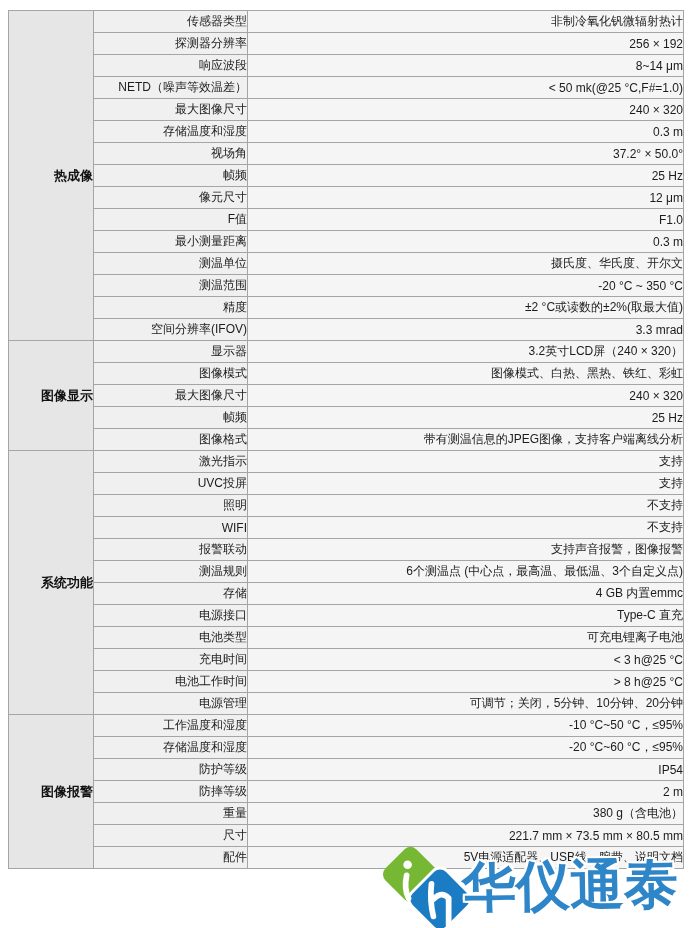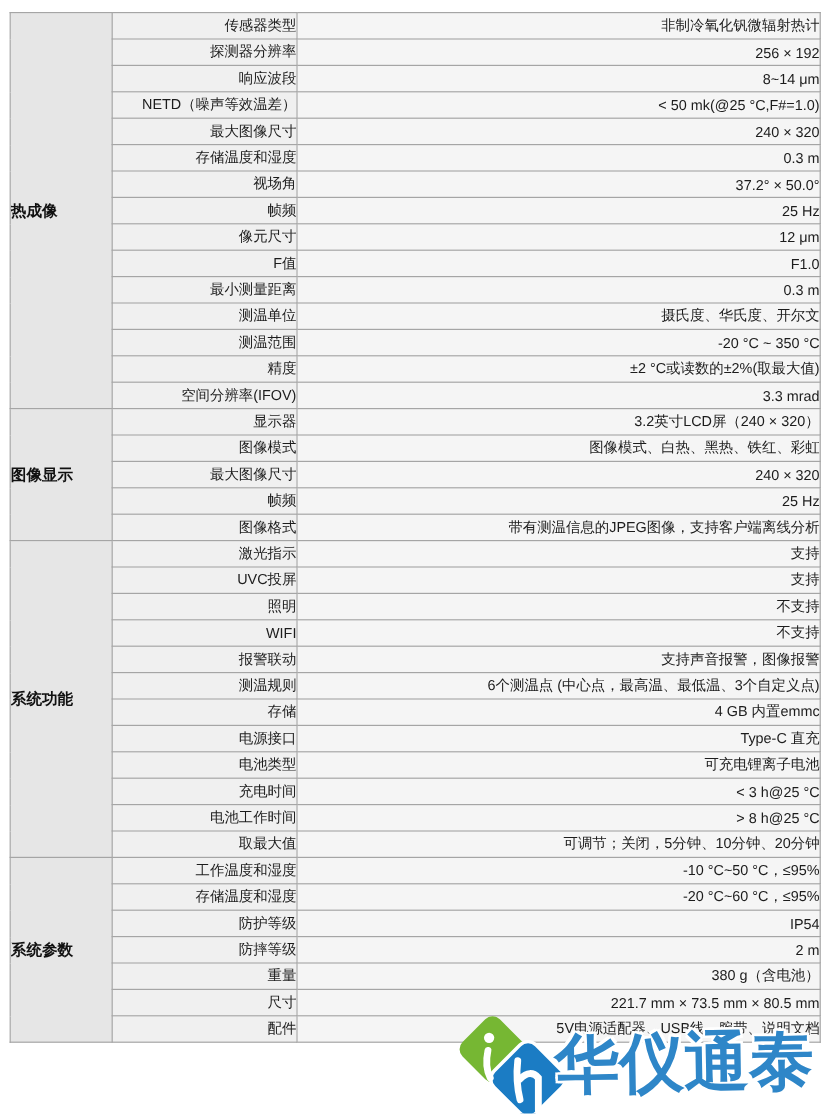--- a/index.html
+++ b/index.html
@@ -38,21 +38,21 @@
     vertical-align: middle;
     white-space: nowrap;
     overflow: hidden;
     padding: 0;
   }
   table.spec th.cat {
     background: var(--cat-bg);
     font-size: 13px;
     font-weight: bold;
     color: #111;
-    text-align: left;
+    text-align: right;
   }
   table.spec td.param {
     background: var(--param-bg);
     padding-left: 10px;
     text-align: right;
   }
   table.spec td.val {
     background: var(--value-bg);
     padding-left: 11px;
     text-align: right;
@@ -219,25 +219,25 @@
       </tr>
       <tr>
         <td class="param">充电时间</td>
         <td class="val">&lt; 3 h@25 °C</td>
       </tr>
       <tr>
         <td class="param">电池工作时间</td>
         <td class="val">&gt; 8 h@25 °C</td>
       </tr>
       <tr>
-        <td class="param">取最大值</td>
+        <td class="param">电源管理</td>
         <td class="val">可调节；关闭，5分钟、10分钟、20分钟</td>
       </tr>
       <tr>
-        <th class="cat" rowspan="7">系统参数</th>
+        <th class="cat" rowspan="7">图像报警</th>
         <td class="param">工作温度和湿度</td>
         <td class="val">-10 °C~50 °C，≤95%</td>
       </tr>
       <tr>
         <td class="param">存储温度和湿度</td>
         <td class="val">-20 °C~60 °C，≤95%</td>
       </tr>
       <tr>
         <td class="param">防护等级</td>
         <td class="val">IP54</td>

